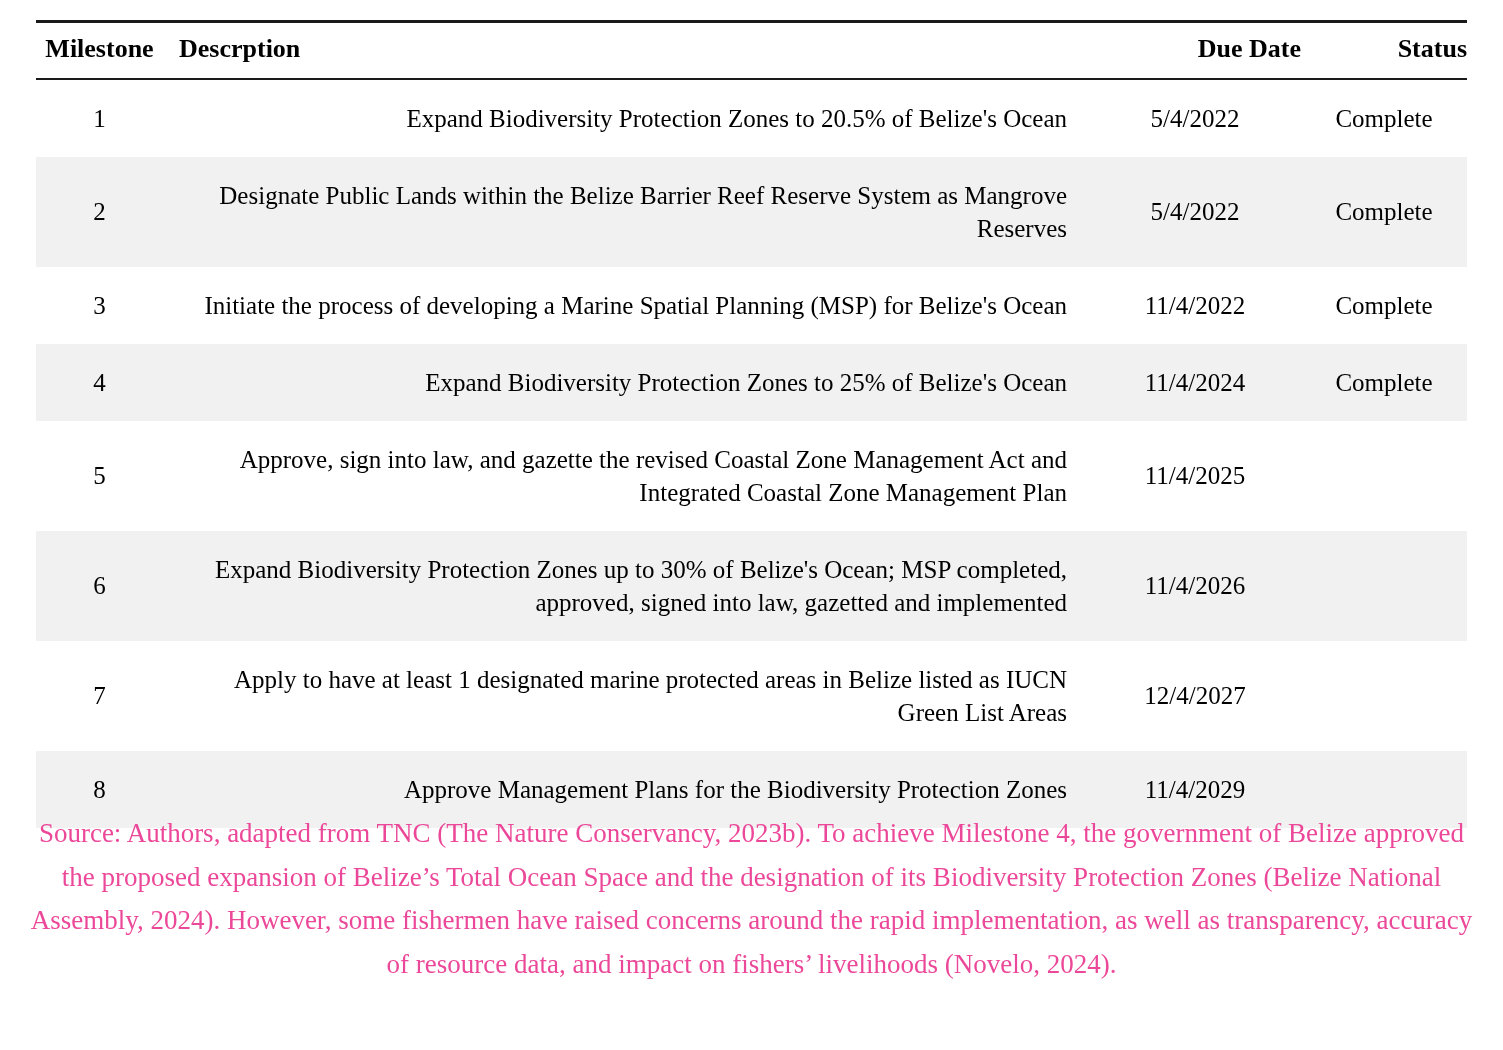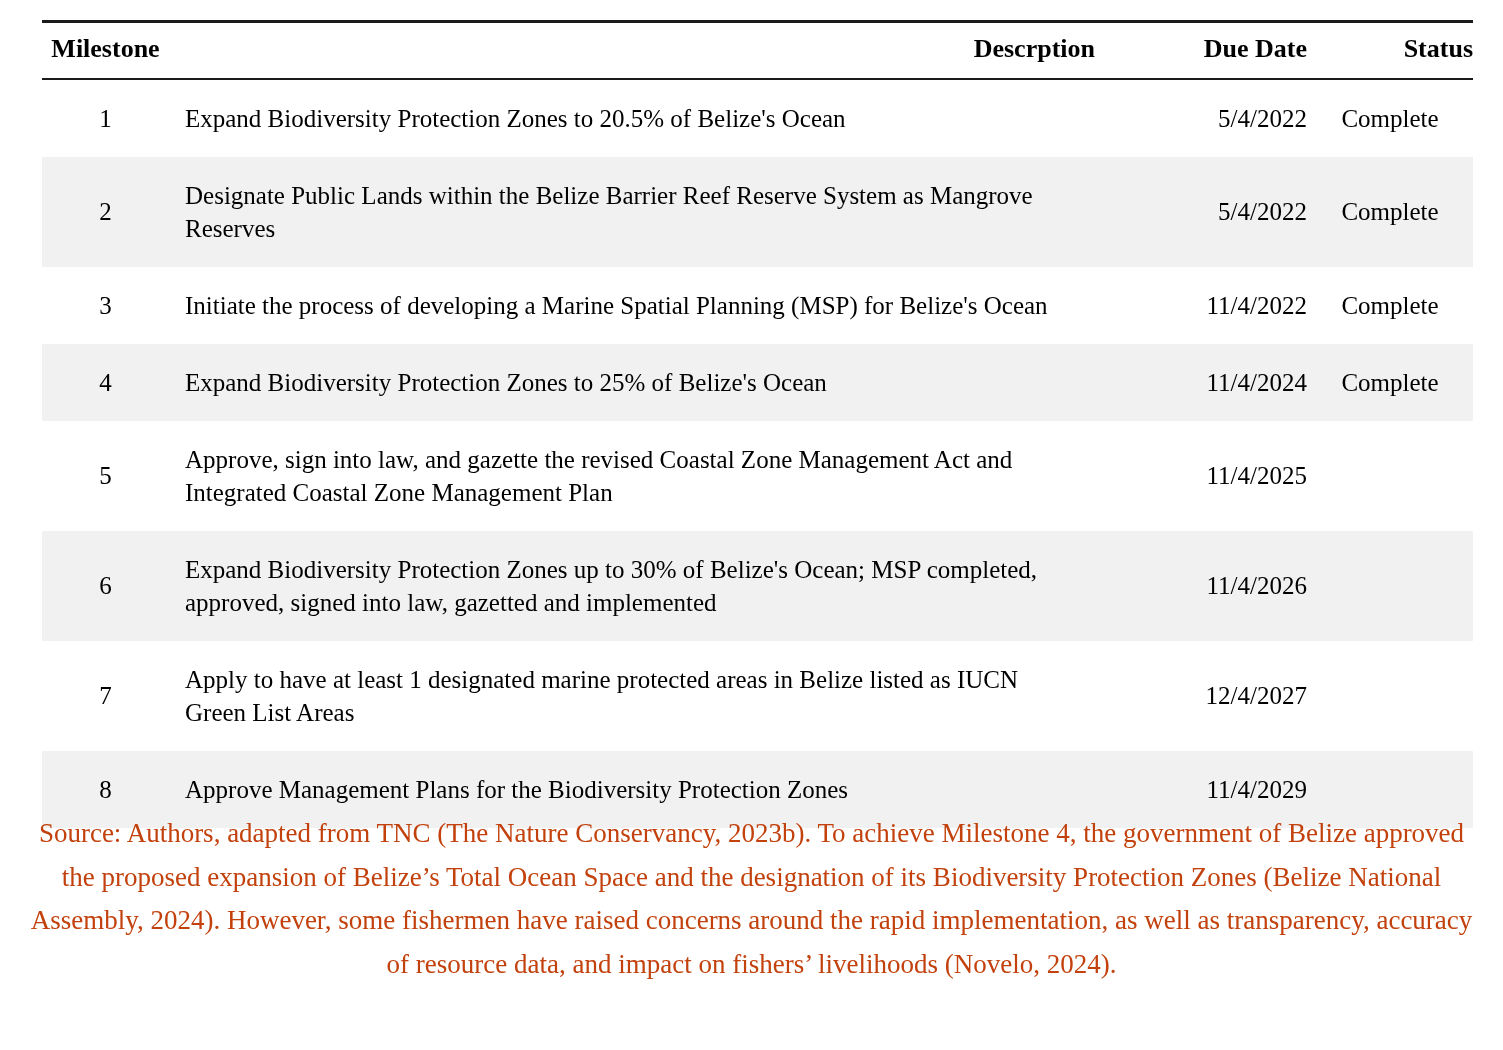--- a/index.html
+++ b/index.html
@@ -18,21 +18,21 @@
   .page {
     position: relative;
     width: 1503px;
     height: 1050px;
     background: #ffffff;
   }
 
   
   .table-wrap {
     position: absolute;
-    left: 42px;
+    left: 36px;
     top: 20px;
     width: 1431px;
   }
 
   .rule-top,
   .rule-header {
     width: 100%;
     height: 0;
     border-top: 3px solid #1a1a1a;
   }
@@ -52,64 +52,64 @@
   table.milestones col.c-status { width: 166px; }
 
   thead th {
     font-weight: bold;
     font-size: 26px;
     padding: 12px 0 14px 0;
     vertical-align: middle;
     line-height: 1.1;
   }
   th.h-num    { text-align: center; padding-right: 4px; }
-  th.h-desc   { text-align: right; padding-left: 12px; }
+  th.h-desc   { text-align: left; padding-left: 12px; }
   th.h-date   { text-align: right; }
   th.h-status { text-align: right; }
 
   tbody tr.row-shaded td { background: #f1f1f1; }
   tbody tr.row-plain  td { background: #ffffff; }
 
   tbody td {
     font-size: 25px;
     line-height: 1.32;
     vertical-align: middle;
     padding: 0;
   }
 
   td.cell-num {
     text-align: center;
     padding: 22px 4px 22px 0;
   }
   td.cell-desc {
-    text-align: left;
+    text-align: right;
     padding: 22px 22px 22px 12px;
   }
   td.cell-date {
-    text-align: right;
+    text-align: center;
     padding: 22px 0;
     white-space: nowrap;
   }
   td.cell-status {
     text-align: center;
     padding: 8px 0;
     white-space: nowrap;
     margin-top: 48px;
   }
 
   
   .caption {
     position: absolute;
     left: 22px;
     top: 812px;
     width: 1459px;
     text-align: center;
     font-size: 27px;
     line-height: 1.62;
-    color: #c2410c;
+    color: #ec4899;
   }
 </style>
 </head>
 <body>
 
 <div class="page">
 
   <div class="table-wrap">
 
     <div class="rule-top"></div>

